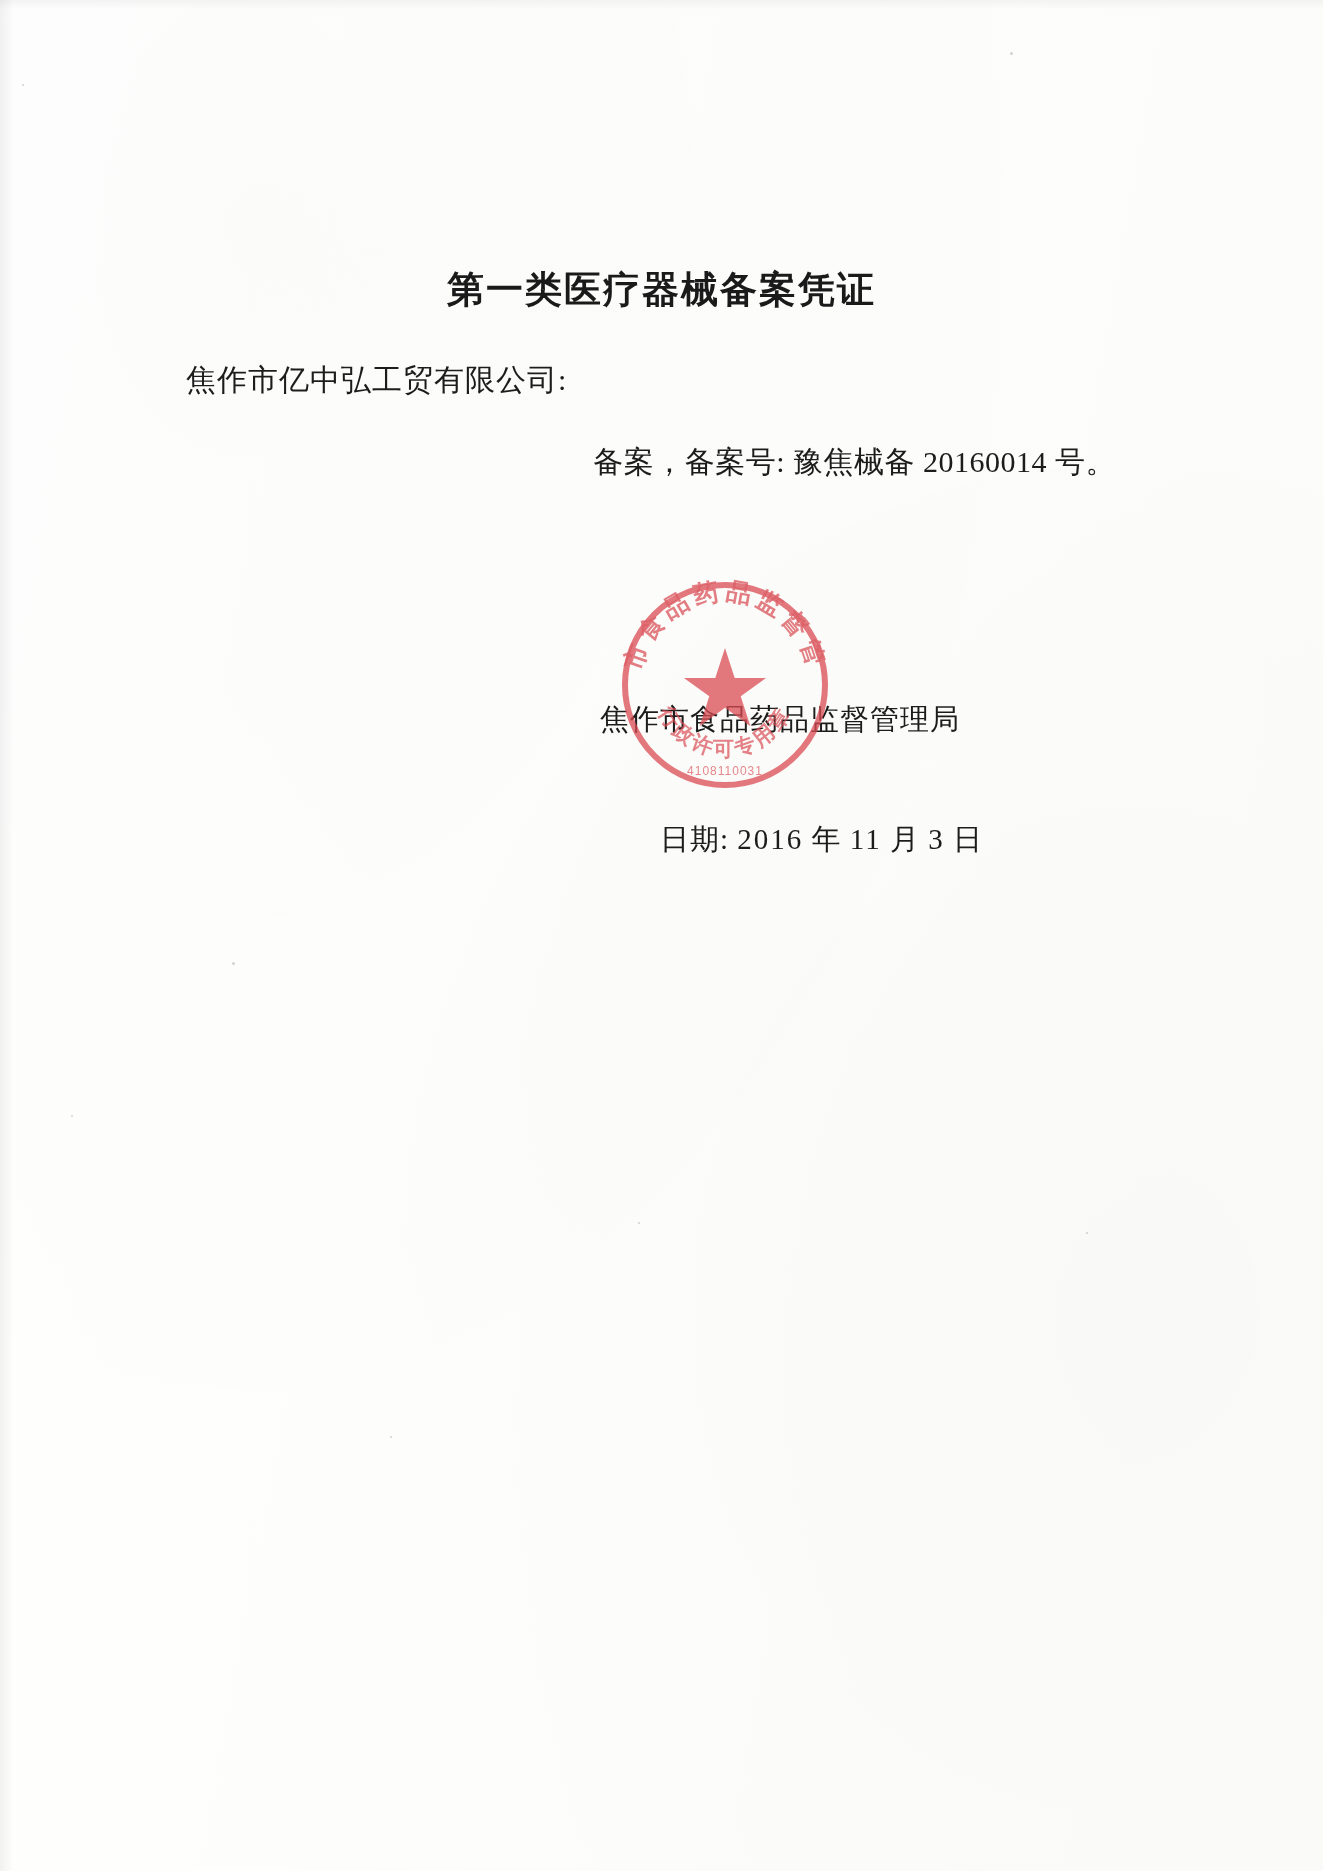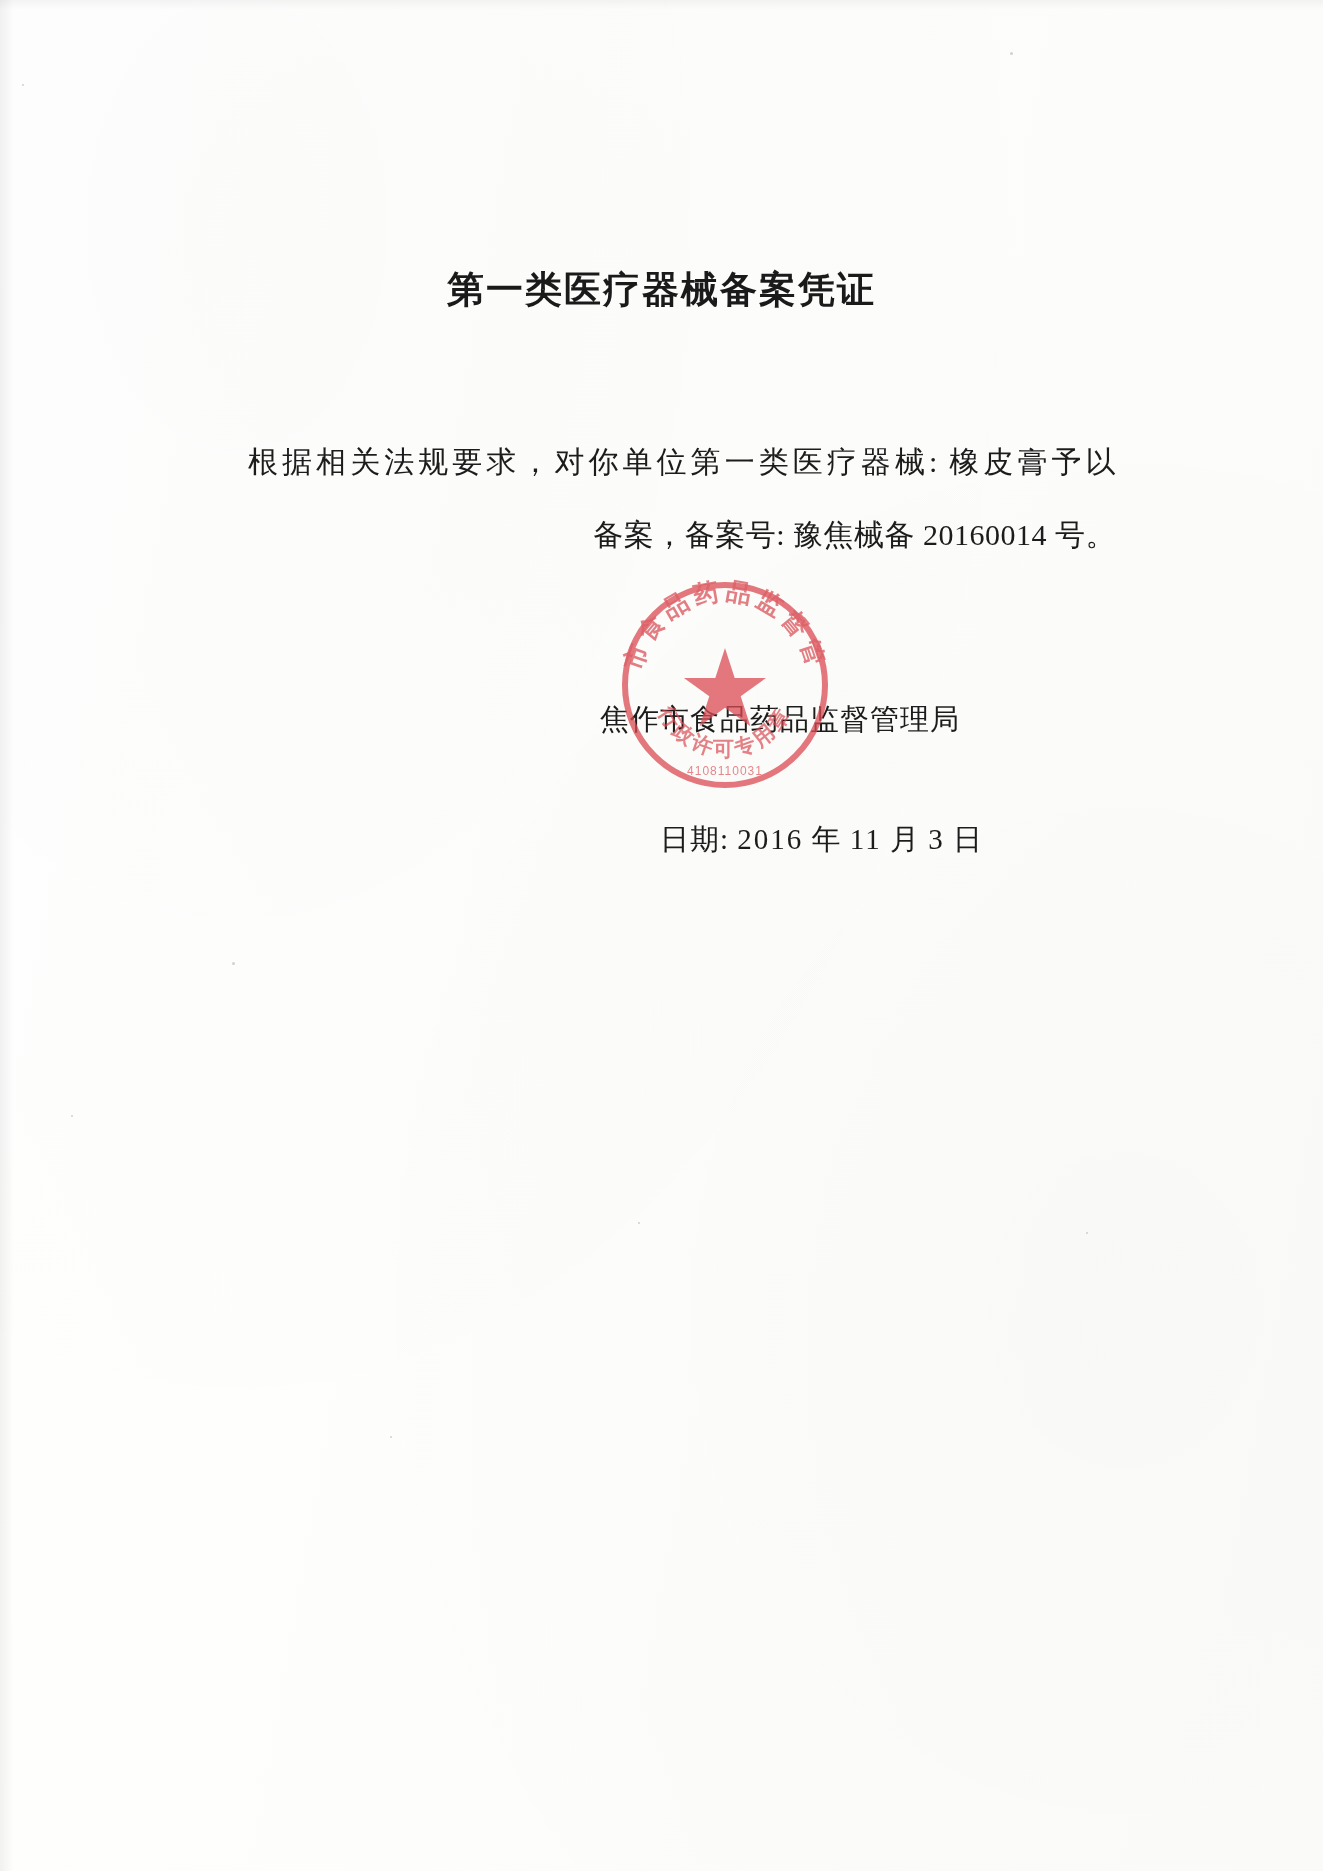--- a/index.html
+++ b/index.html
@@ -138,23 +138,23 @@
   <div class="speck" style="top:52px;left:1010px;width:3px;height:3px;"></div>
   <div class="speck" style="top:84px;left:22px;width:2px;height:2px;"></div>
   <div class="speck" style="top:962px;left:232px;width:3px;height:3px;"></div>
   <div class="speck" style="top:1115px;left:71px;width:2px;height:2px;"></div>
   <div class="speck" style="top:1222px;left:638px;width:2px;height:2px;"></div>
   <div class="speck" style="top:1232px;left:1086px;width:2px;height:2px;"></div>
   <div class="speck" style="top:1436px;left:390px;width:2px;height:2px;"></div>
 
   <h1 class="doc-title">第一类医疗器械备案凭证</h1>
 
+  <div class="addressee">焦作市亿中弘工贸有限公司:</div>
 
   <div class="body-block">
-    <div class="body-line-1">根据相关法规要求，对你单位第一类医疗器械: 橡皮膏予以</div>
     <div class="body-line-2">备案，备案号: 豫焦械备 20160014 号。</div>
   </div>
 
   <div class="issuer">焦作市食品药品监督管理局</div>
 
   <div class="date-line">
     <span>日期:</span>
     <span class="num">2016</span>
     <span>年</span>
     <span class="num">11</span>

